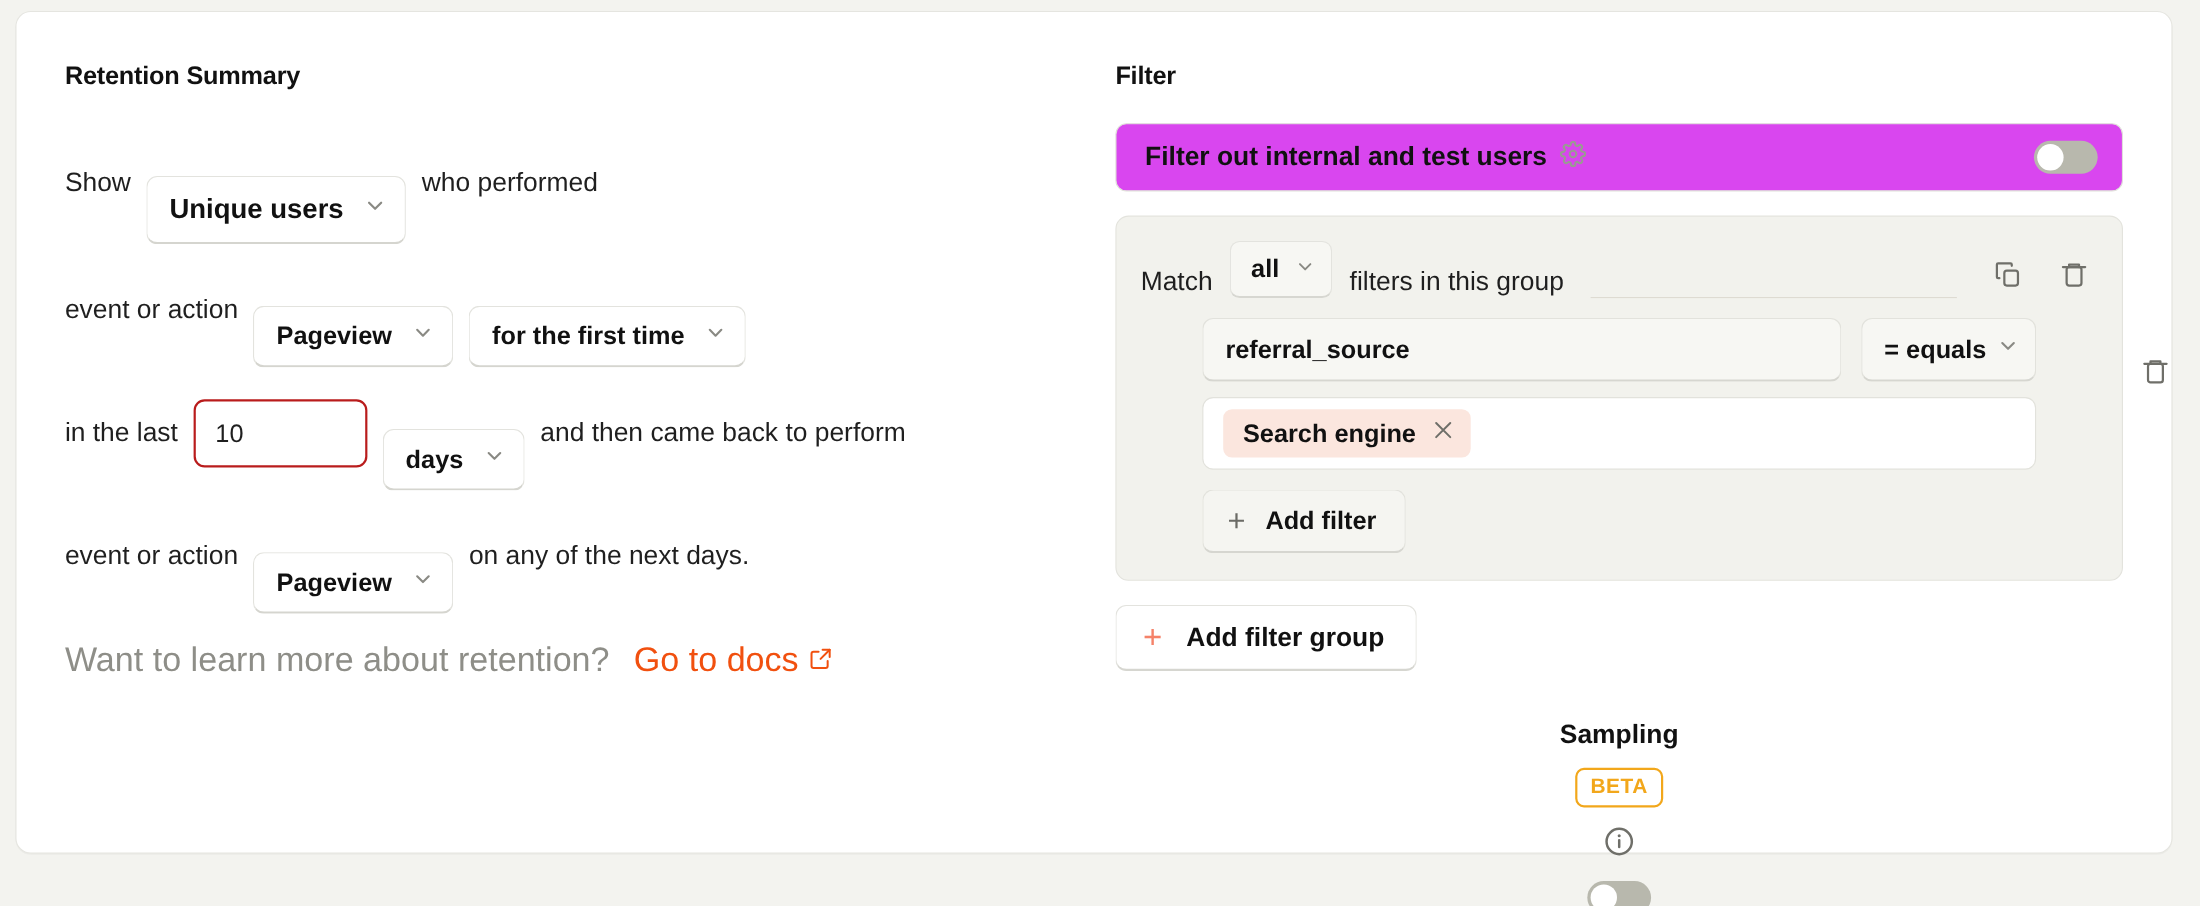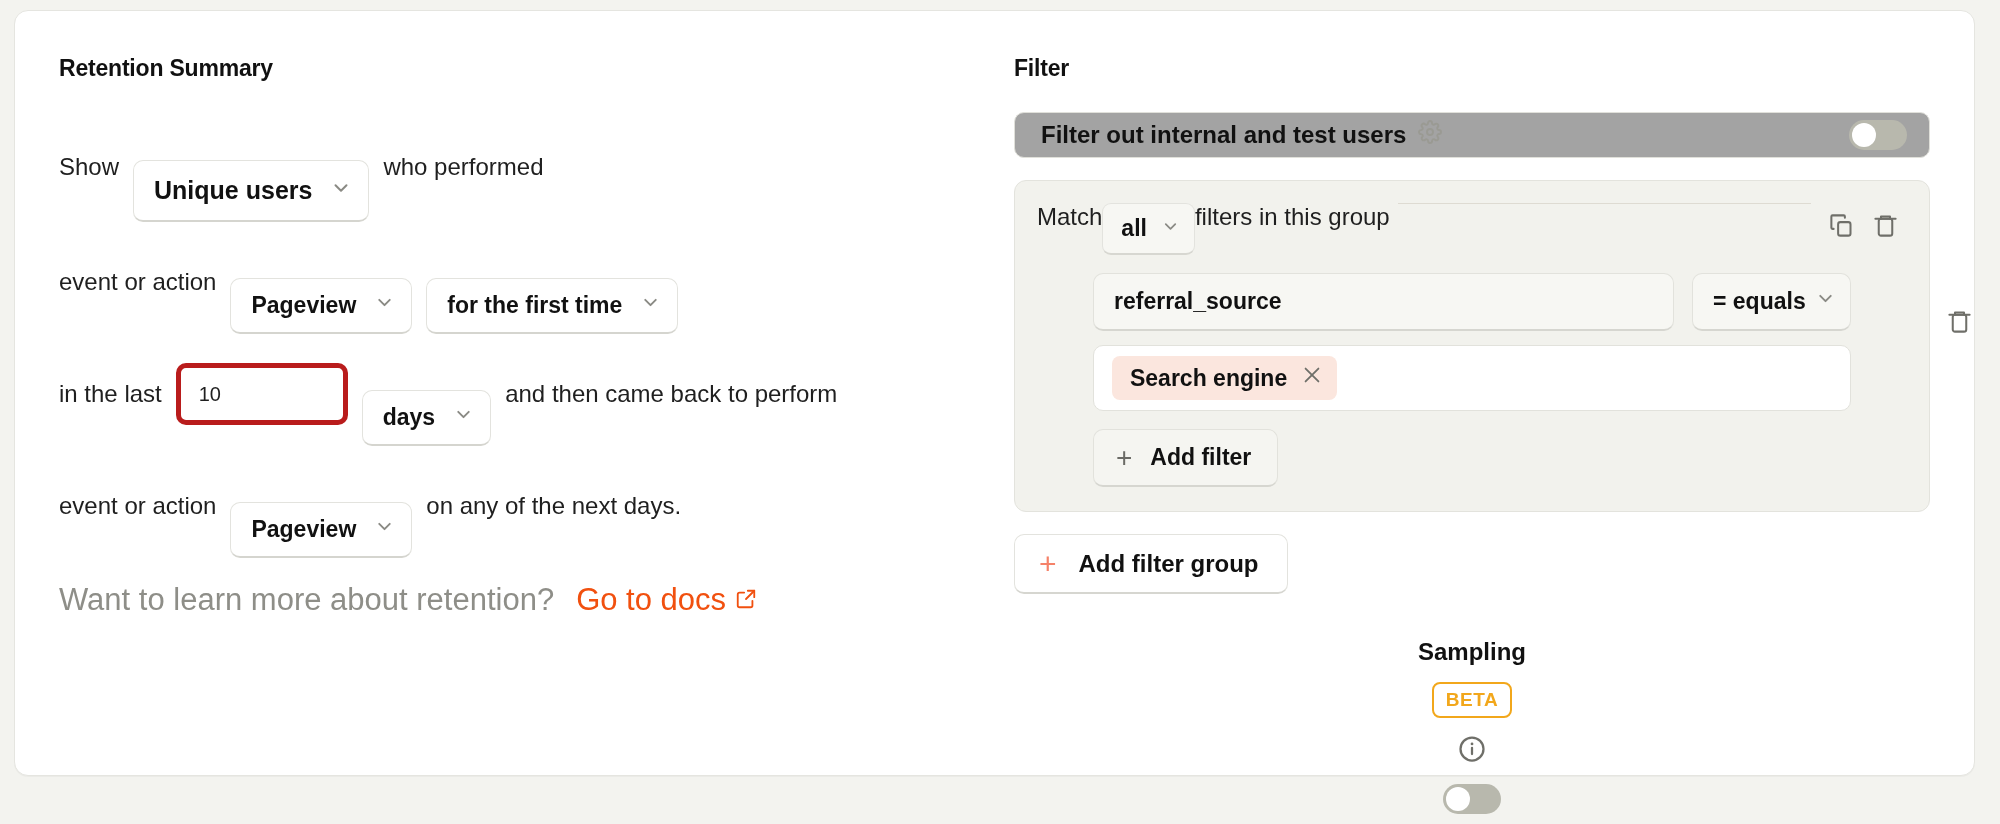--- a/index.html
+++ b/index.html
@@ -72,28 +72,28 @@
     font-weight: bold;
     color: #111111;
     white-space: nowrap;
     cursor: pointer;
     margin-top: 48px;
   }
   .sel.lg { height: 62px; font-size: 25px; }
   .sel .chev { flex: none; }
 
   .num-input {
-    width: 172px;
+    width: 158px;
     height: 62px;
     padding: 0 18px;
     background: #ffffff;
-    border: 5px solid #b91c1c;
+    border: 2px solid #b91c1c;
     border-radius: 10px;
     font-family: "Liberation Sans", sans-serif;
-    font-size: 20px;
+    font-size: 23px;
     color: #1f1f1f;
     outline: none;
   }
 
   .helper {
     margin-top: 24px;
     font-size: 31px;
     color: #8e8e88;
     display: flex;
     align-items: center;
@@ -107,23 +107,23 @@
     gap: 9px;
     cursor: pointer;
     text-decoration: none;
   }
 
   
   .internal-bar {
     display: flex;
     align-items: center;
     justify-content: space-between;
-    height: 46px;
+    height: 62px;
     padding: 0 22px 0 26px;
-    background: #a3a3a3;
+    background: #d946ef;
     border: 1px solid #e0e0da;
     border-radius: 10px;
   }
   .internal-bar .lbl {
     display: flex;
     align-items: center;
     gap: 12px;
     font-size: 24px;
     font-weight: bold;
     color: #111111;
@@ -150,22 +150,22 @@
     margin-top: 22px;
     background: #f2f2ed;
     border: 1px solid #e3e3dd;
     border-radius: 12px;
     padding: 22px 22px 24px 22px;
     position: relative;
   }
 
   .group-head {
     display: flex;
-    align-items: flex-start;
-    gap: 0;
+    align-items: flex-end;
+    gap: 16px;
   }
   .group-head .match-lbl {
     font-size: 24px;
     color: #1f1f1f;
   }
   .group-head .sel-sm {
     display: inline-flex;
     align-items: center;
     gap: 14px;
     height: 52px;

